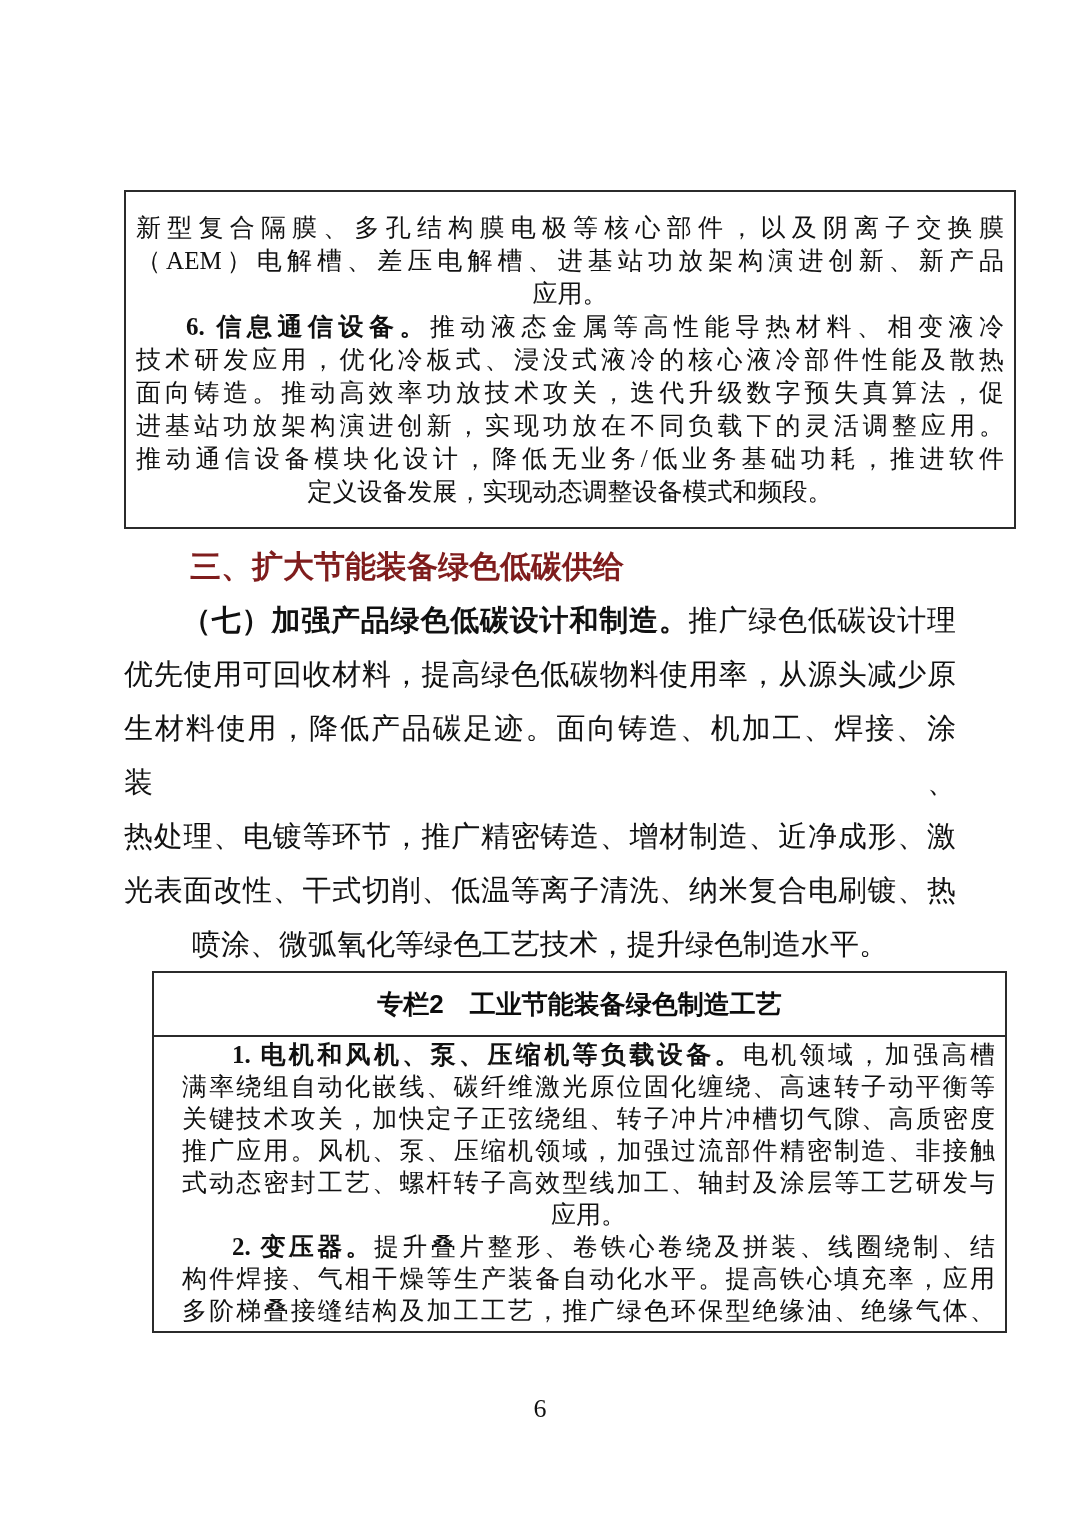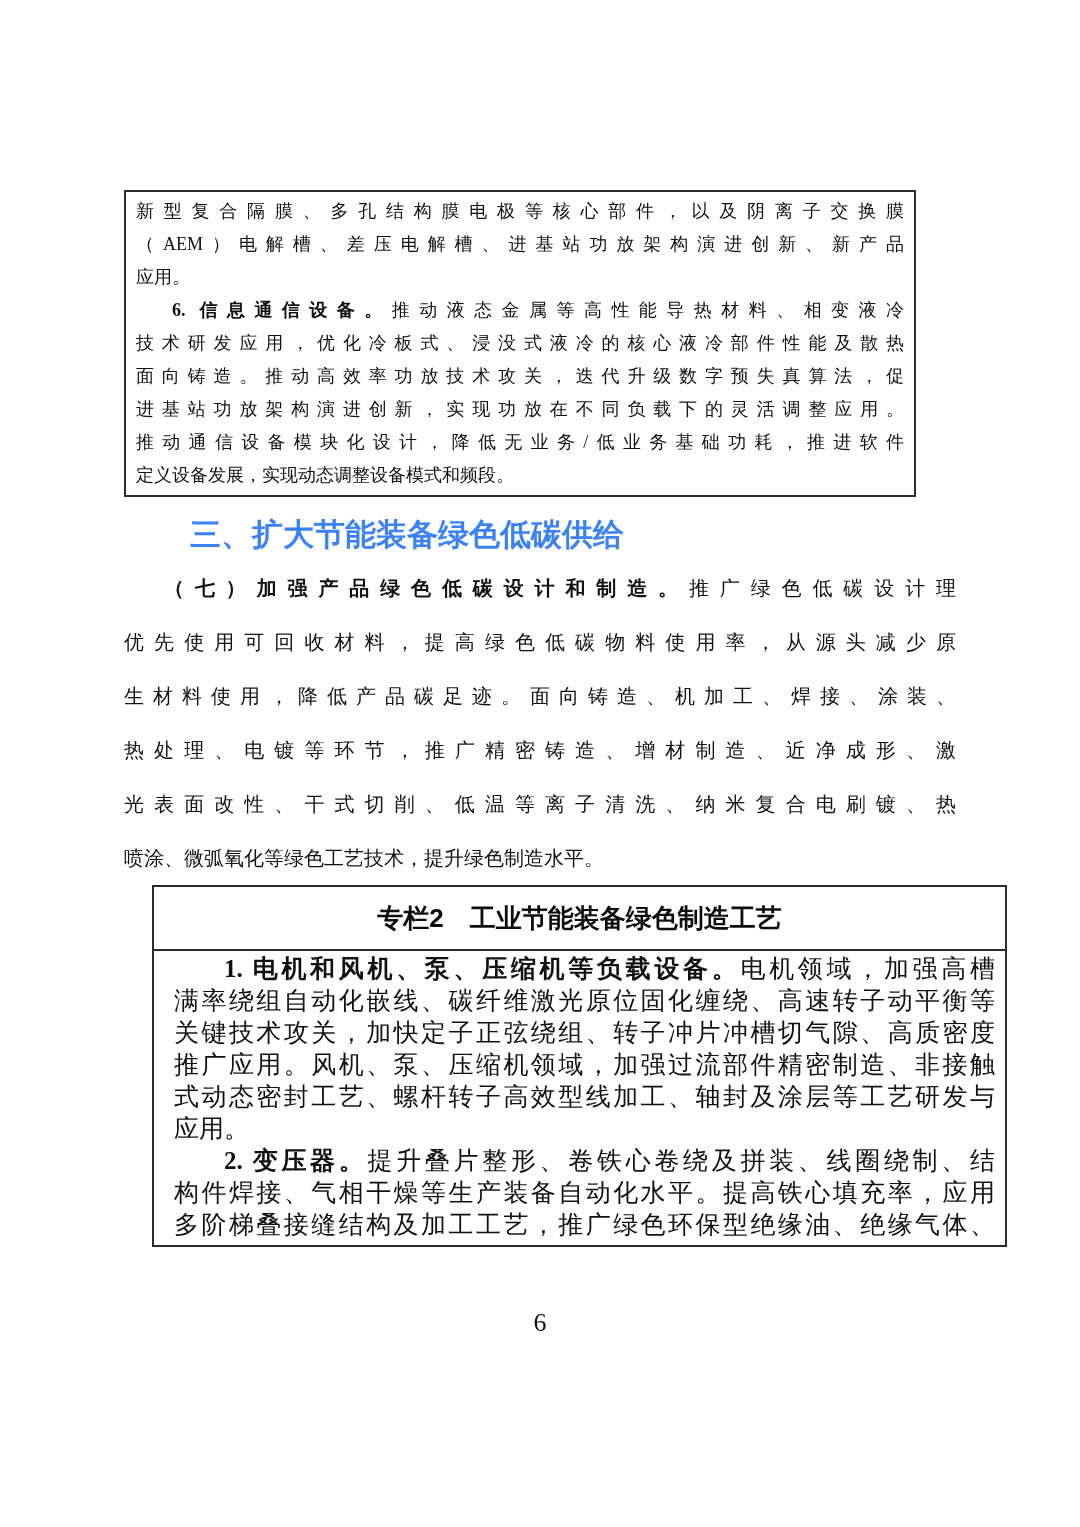--- a/index.html
+++ b/index.html
@@ -7,68 +7,68 @@
     width: 1080px; height: 1527px;
     position: relative;
     color: #111111;
     font-family: "Liberation Serif", "DejaVu Serif", serif;
   }
   .page { width: 1080px; height: 1527px; overflow: hidden; }
 
   
   .top-box {
     margin: 190px 0 0 124px;
-    width: 792px;
+    width: 892px;
     box-sizing: border-box;
     border: 2px solid #2b2b2b;
-    padding: 3px 10px;
-    font-size: 18px;
+    padding: 19px 10px;
+    font-size: 25px;
     line-height: 33px;
   }
 
   .section-heading {
     margin: 15px 0 0 190px;
     font-size: 31px;
     line-height: 46px;
     font-weight: bold;
-    color: #3b82f6;
+    color: #7f1d1d;
     font-family: "Liberation Sans", "DejaVu Sans", sans-serif;
   }
 
   .main-paragraph {
     margin: 3px 0 0 124px;
     width: 832px;
-    font-size: 20px;
+    font-size: 29px;
     line-height: 54px;
   }
 
   
   .column-box {
     margin: 0 0 0 152px;
     width: 855px;
     box-sizing: border-box;
     border: 2px solid #2b2b2b;
   }
   .col-title {
     line-height: 62px;
     text-align: center;
     font-weight: bold;
     font-size: 26px;
     color: #0d0d0d;
     font-family: "Liberation Sans", "DejaVu Sans", sans-serif;
     border-bottom: 2px solid #2b2b2b;
   }
   .col-content {
-    padding: 2px 10px 4px 20px;
+    padding: 2px 10px 4px 28px;
     font-size: 25px;
     line-height: 32px;
   }
 
   
-  .tline { text-align: left; white-space: nowrap; }
+  .tline { text-align: center; white-space: nowrap; }
   .tline.just { text-align: justify; text-align-last: justify; white-space: normal; }
   .tline.ind { padding-left: 2em; }
   .lead-bold { font-weight: bold; }
   .top-box .lead-bold, .col-content .lead-bold {
     font-family: Liberation Serif, serif;
   }
   .main-paragraph .lead-bold { font-family: inherit; }
 
   .page-number {
     margin-top: 58px;

